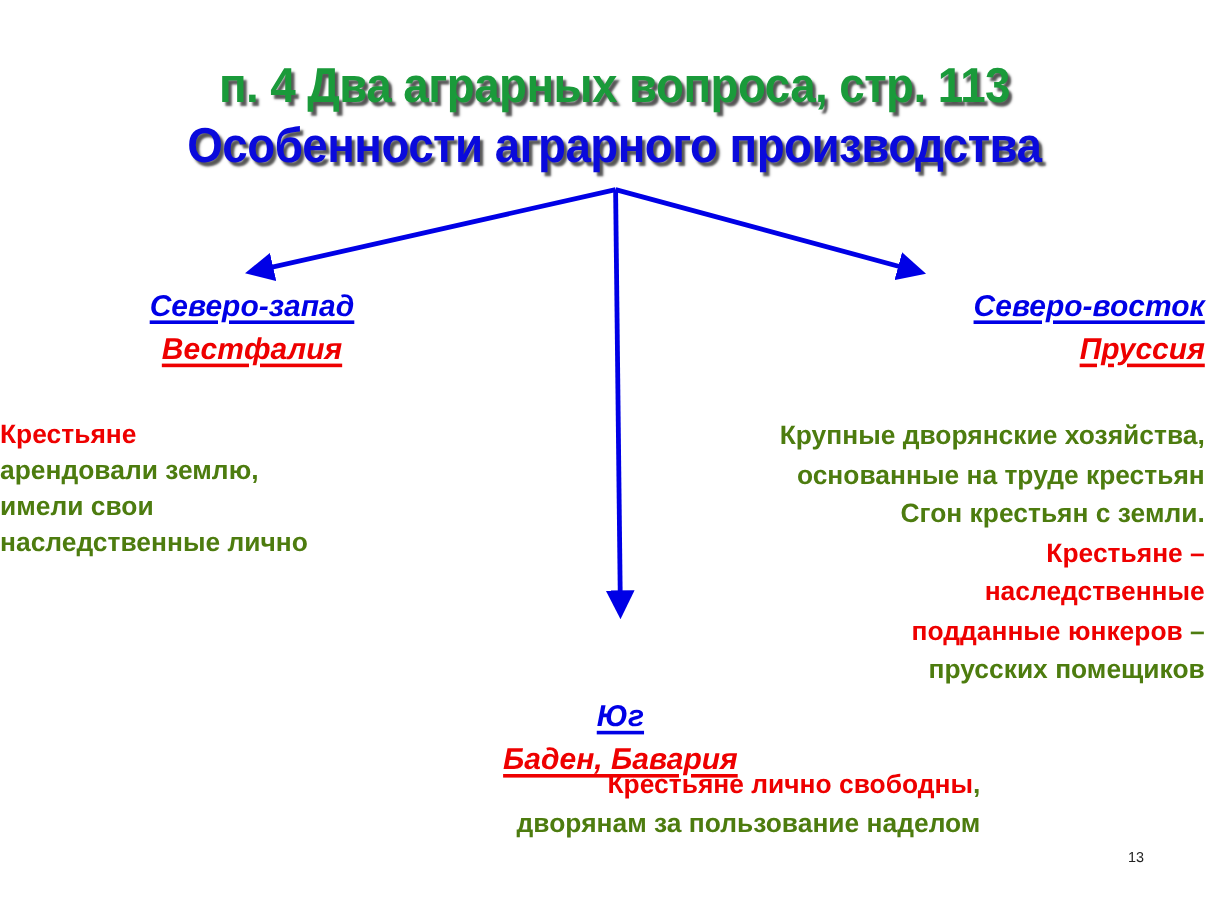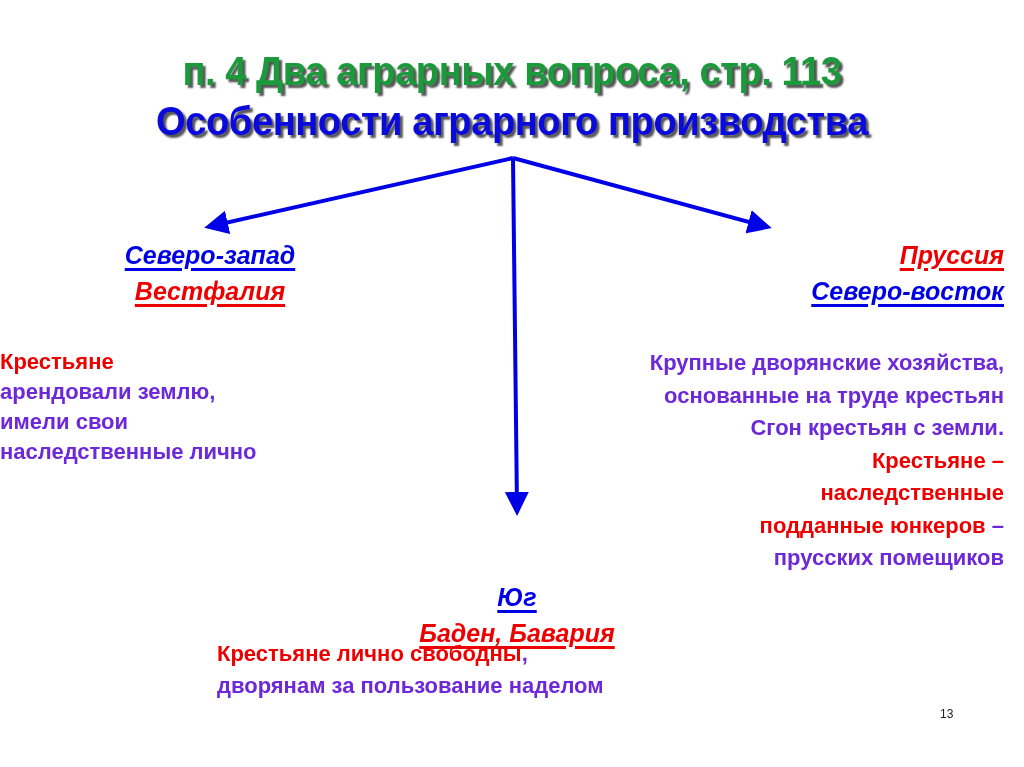--- a/index.html
+++ b/index.html
@@ -6,21 +6,21 @@
     body { width: 1024px; height: 767px; background: #ffffff; position: relative; overflow: hidden;
            font-family: "Liberation Sans", sans-serif; font-weight: bold; }
     .abs { position: absolute; }
     .title1 { left: 0; width: 1024px; top: 48px; text-align: center; font-size: 41px; color: #1a9a3a;
               text-shadow: 3px 3px 2px #555; letter-spacing: -0.5px; transform: scaleX(0.93); }
     .title2 { left: 0; width: 1024px; top: 98px; text-align: center; font-size: 41px; color: #0a0adc;
               text-shadow: 3px 3px 2px #555; letter-spacing: -0.5px; transform: scaleX(0.93); }
     .head { font-size: 25px; font-style: italic; text-decoration: underline; text-decoration-thickness: 3px; text-underline-offset: 4px; }
     .blue { color: #0000e6; }
     .red { color: #ee0000; }
-    .black { color: #6d28d9; margin-top: 42px; }
+    .black { color: #4d7c0f; margin-top: 42px; }
     .body-text { font-size: 22px; line-height: 30px; }
     .num { font-weight: normal; font-size: 12px; color: #222; }
     svg { position: absolute; left: 0; top: 0; }
   </style>
 </head>
 <body>
 
 <div class="abs title1">п. 4 Два аграрных вопроса, стр. 113</div>
 <div class="abs title2">Особенности аграрного производства</div>
 
@@ -40,35 +40,35 @@
   <div class="head red" style="line-height:36px;">Вестфалия</div>
 </div>
 <div class="abs body-text" style="left:0px; width:420px; top:347px; text-align:left;">
   <div><span class="red">Крестьяне</span><span class="black"></span></div>
   <div><span class="red"></span><span class="black">арендовали землю,</span></div>
   <div><span class="red"></span><span class="black">имели свои</span></div>
   <div><span class="red"></span><span class="black">наследственные лично</span></div>
 </div>
 
 <div class="abs" style="left:600px; width:404px; top:237px; text-align:right;">
+  <div class="head blue" style="line-height:36px;">Северо-восток</div>
   <div class="head red" style="line-height:36px;">Пруссия</div>
-  <div class="head blue" style="line-height:36px;">Северо-восток</div>
 </div>
 <div class="abs body-text" style="left:500px; width:504px; top:347px; text-align:right; line-height:32.5px;">
   <div><span class="red"></span><span class="black">Крупные дворянские хозяйства,</span></div>
   <div><span class="red"></span><span class="black">основанные на труде крестьян</span></div>
   <div><span class="red"></span><span class="black">Сгон крестьян с земли.</span></div>
   <div><span class="red">Крестьяне –</span><span class="black"></span></div>
   <div><span class="red">наследственные</span><span class="black"></span></div>
   <div><span class="red">подданные юнкеров</span><span class="black"> –</span></div>
   <div><span class="red"></span><span class="black">прусских помещиков</span></div>
 </div>
 
 <div class="abs" style="left:317px; width:400px; top:551px; text-align:center;margin-top:28px;">
   <div class="head blue" style="line-height:36px;">Юг</div>
   <div class="head red" style="line-height:36px;text-align:center;">Баден, Бавария</div>
 </div>
-<div class="abs body-text" style="left:217px; width:600px; top:638px; text-align:left; line-height:32px;">
+<div class="abs body-text" style="left:217px; width:600px; top:638px; text-align:right; line-height:32px;">
   <div><span class="red">Крестьяне лично свободны</span><span class="black">,</span></div>
   <div><span class="red"></span><span class="black">дворянам за пользование наделом</span></div>
 </div>
 
 <div class="abs num" style="left:940px; top:707px;">13</div>
 
 </body></html>

